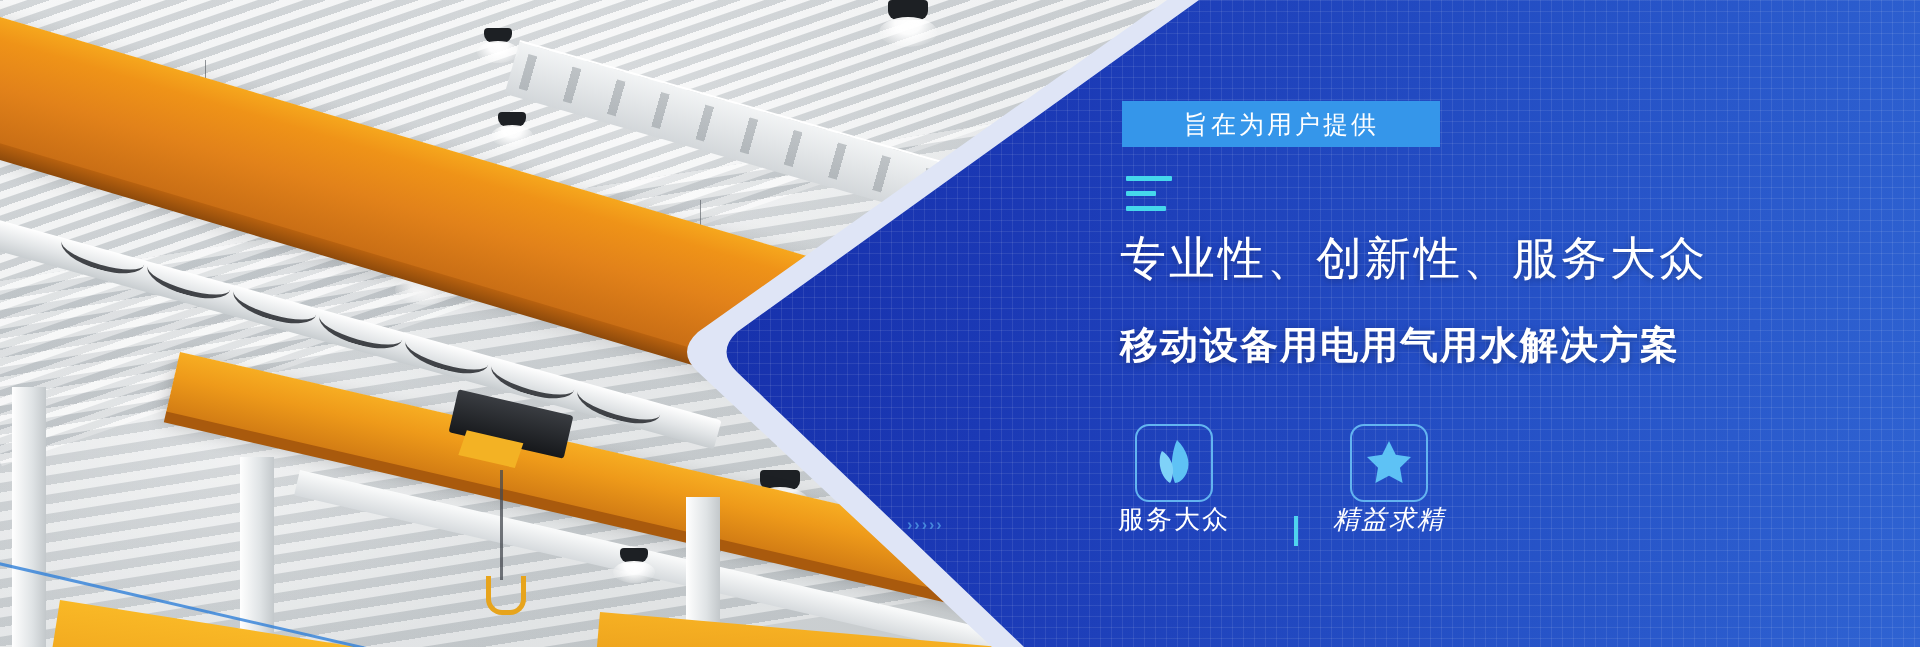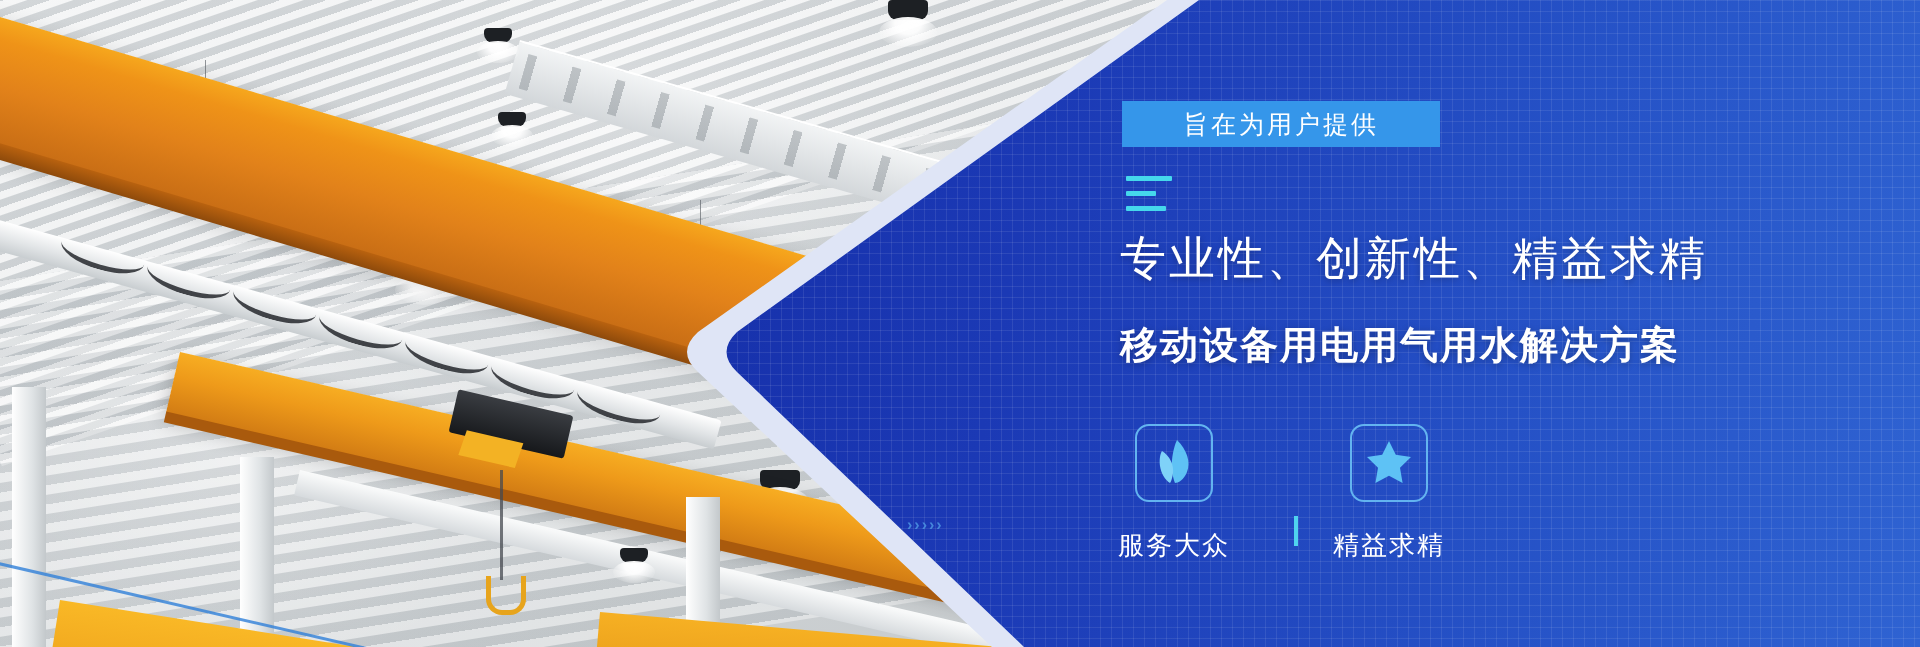--- a/index.html
+++ b/index.html
@@ -194,27 +194,27 @@
   }
   .headline2 {
     position:absolute; left:-2px; top:320px;
     color:#ffffff; font-size:38px; letter-spacing:2px; font-weight:bold;
     text-shadow:0 2px 7px rgba(0,0,0,.28);
     white-space:nowrap;
   }
 
   .features { position:absolute; left:0; top:424px; display:flex; align-items:flex-start; }
   .feat { width:104px; display:flex; flex-direction:column; align-items:center; }
-  .feat + .feat { margin-left:111px; }
+  .feat + .feat { margin-left:111px;font-style:italic; }
   .iconbox {
     width:78px; height:78px; border:2px solid #63b4f0; border-radius:14px;
     display:flex; align-items:center; justify-content:center;
   }
   .feat-label {
-    margin-top:26px; color:#ffffff; font-size:26px; letter-spacing:2px; white-space:nowrap;
+    color:#ffffff; font-size:26px; letter-spacing:2px; white-space:nowrap;
   }
   .divider {
     position:absolute; left:172px; top:92px;
     width:4px; height:30px; background:#4fd3ef;
   }
 
   .chevrons {
     position:absolute; left:-215px; top:517px;
     display:flex; gap:2px;
   }
@@ -285,21 +285,21 @@
     <div class="badge">
       <span>旨在为用户提供</span>
     </div>
 
     <div class="deco">
       <i></i>
       <i></i>
       <i></i>
     </div>
 
-    <div class="headline1">专业性、创新性、精益求精</div>
+    <div class="headline1">专业性、创新性、服务大众</div>
     <div class="headline2">移动设备用电用气用水解决方案</div>
 
     <div class="features">
 
       <div class="feat">
         <div class="iconbox">
           <span>
             <svg width="42" height="46" viewBox="0 0 42 46" aria-hidden="true">
               <path d="M24 2 C34 12 38 24 34 34 C31 42 25 45 22 45 C20 40 18 31 19 22 C20 13 22 6 24 2 Z" fill="#5ec2f5"></path>
               <path d="M9 13 C17 18 21 27 20 35 C19.4 40 18 44 17 45 C12 42 8 35 7 28 C6.2 22 7 16 9 13 Z" fill="#7fd2f8"></path>

